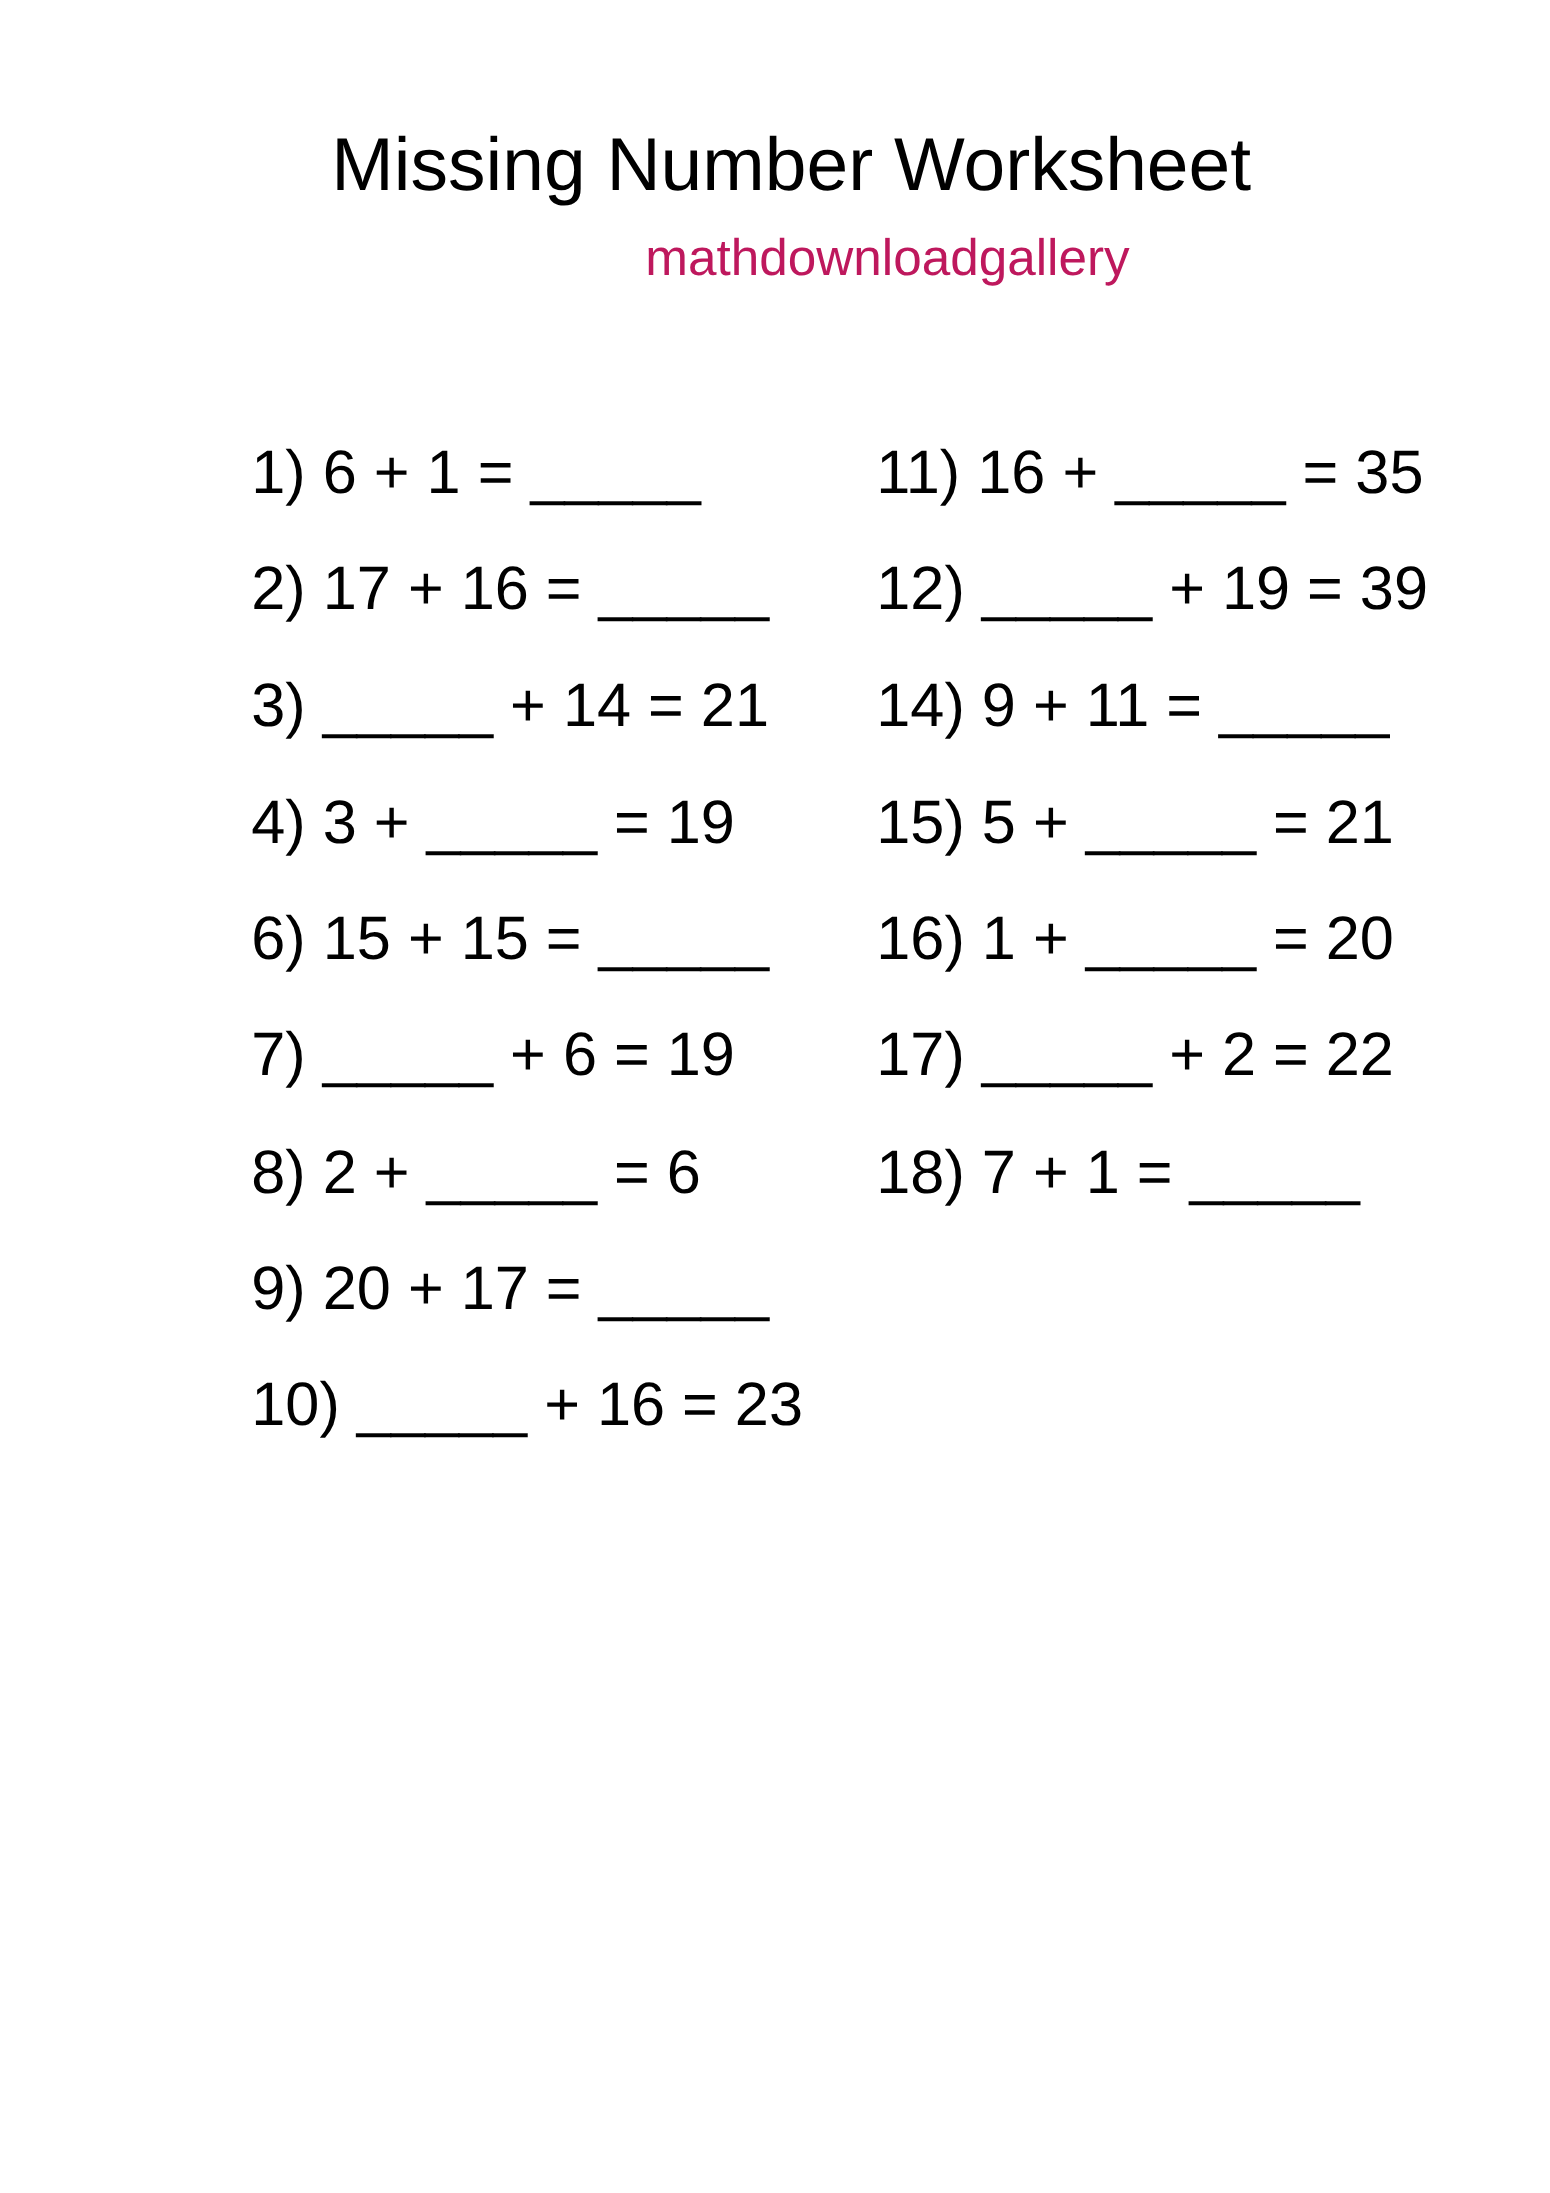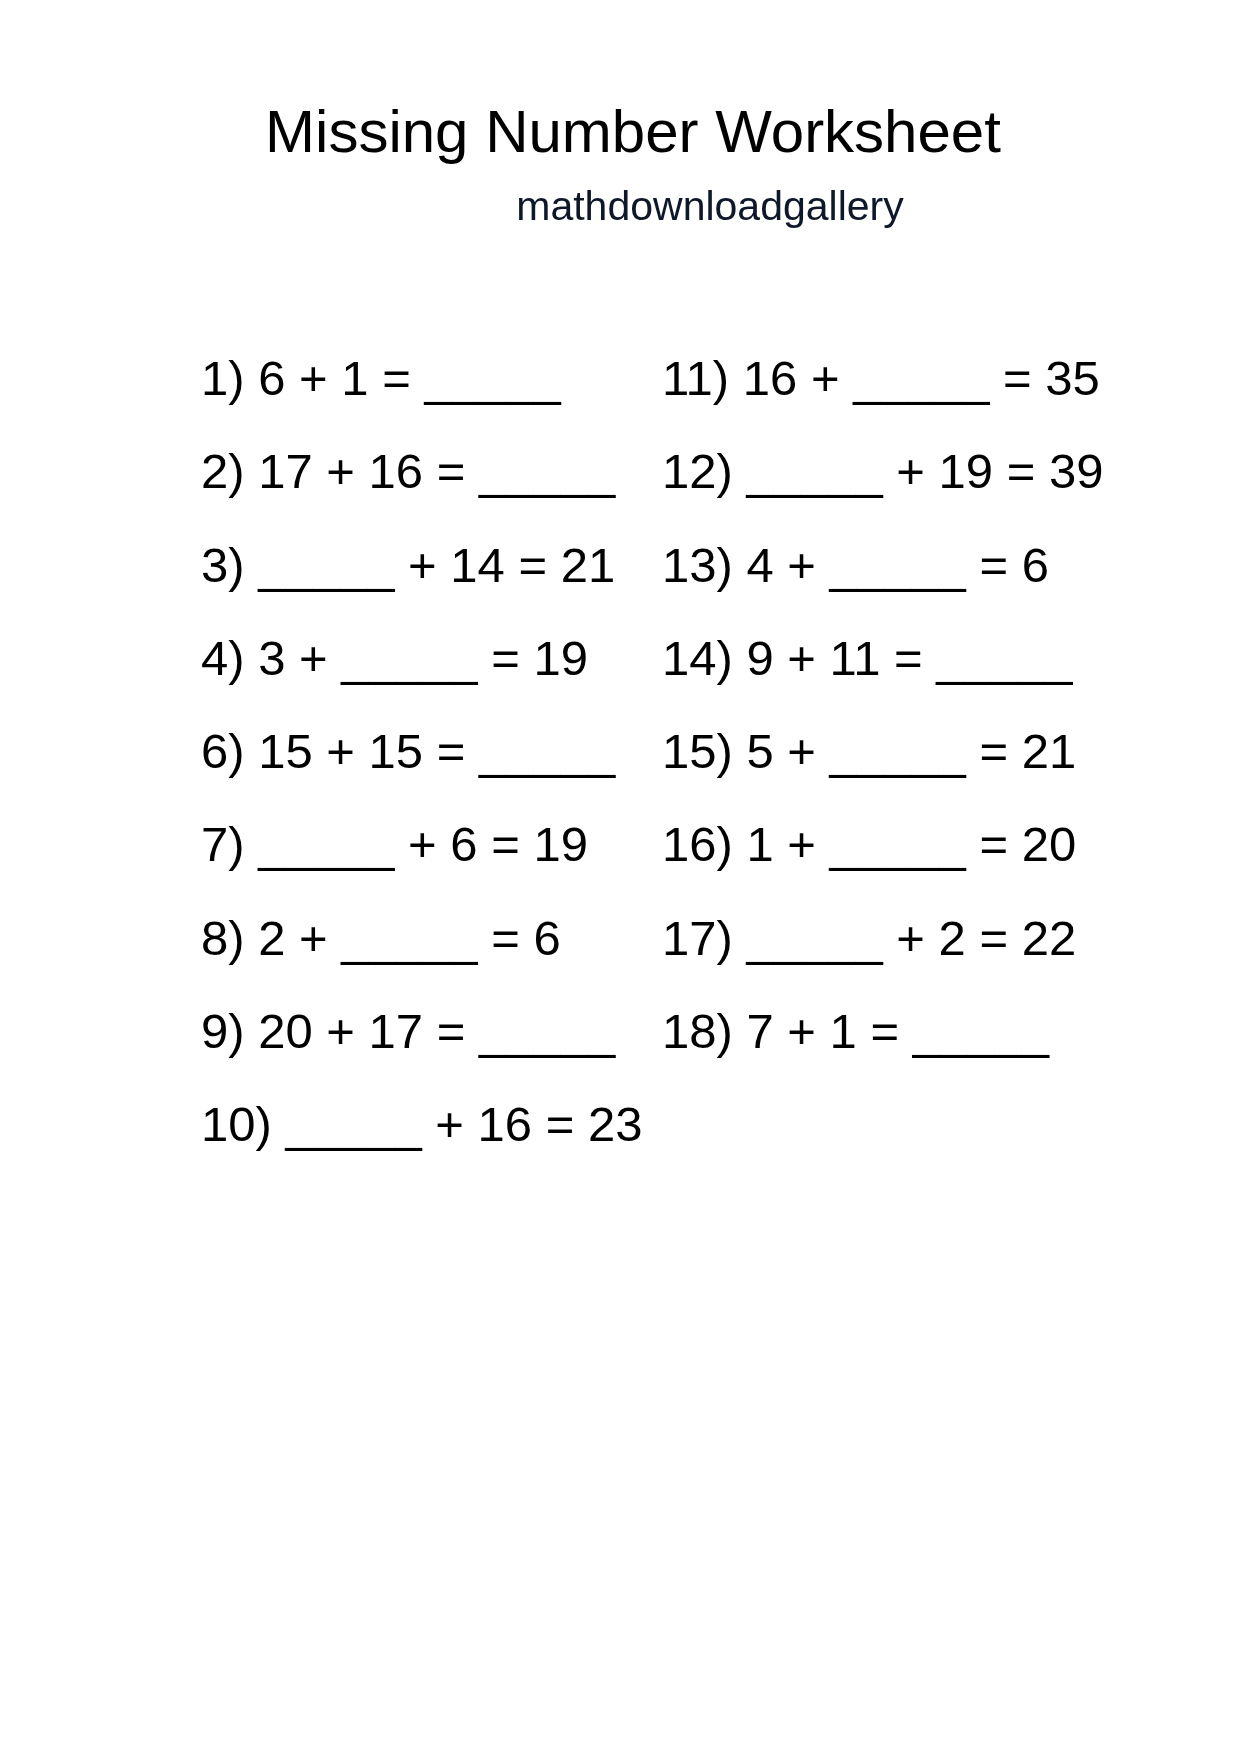--- a/index.html
+++ b/index.html
@@ -3,24 +3,24 @@
   <meta charset="utf-8">
   <style>
     html, body { margin: 0; padding: 0; background: #ffffff; }
     body { width: 1240px; height: 1754px; position: relative; overflow: hidden;
            font-family: "Liberation Sans", sans-serif; color: #000; }
     .title { position: absolute; left: 0; top: 96px; width: 1171px; text-align: center;
              padding-left: 95px; box-sizing: border-box;
              font-size: 60px; line-height: 72px; white-space: nowrap; }
     .subtitle { position: absolute; left: 0; top: 182px; width: 1240px; text-align: center;
                 padding-left: 180px; box-sizing: border-box;
-                font-size: 41px; line-height: 48px; color: #0f172a; white-space: nowrap; }
+                font-size: 41px; line-height: 48px; color: #be185d; white-space: nowrap; }
     .col { position: absolute; top: 355px; }
     .col.left { left: 201px; }
-    .col.right { left: 662px; }
+    .col.right { left: 701px; }
     .problem { height: 93.3px; font-size: 49px; line-height: 46px; white-space: nowrap; }
     .problem span { white-space: pre; }
   </style>
 </head>
 <body>
 
 <div class="title">Missing Number Worksheet</div>
 <div class="subtitle">mathdownloadgallery</div>
 
 <div class="col left">
@@ -31,19 +31,18 @@
   <div class="problem"><span>6)</span> <span>15 + 15 = _____</span></div>
   <div class="problem"><span>7)</span> <span>_____ + 6 = 19</span></div>
   <div class="problem"><span>8)</span> <span>2 + _____ = 6</span></div>
   <div class="problem"><span>9)</span> <span>20 + 17 = _____</span></div>
   <div class="problem"><span>10)</span> <span>_____ + 16 = 23</span></div>
 </div>
 
 <div class="col right">
   <div class="problem"><span>11)</span> <span>16 + _____ = 35</span></div>
   <div class="problem"><span>12)</span> <span>_____ + 19 = 39</span></div>
-  <div class="problem"><span>13)</span> <span>4 + _____ = 6</span></div>
   <div class="problem"><span>14)</span> <span>9 + 11 = _____</span></div>
   <div class="problem"><span>15)</span> <span>5 + _____ = 21</span></div>
   <div class="problem"><span>16)</span> <span>1 + _____ = 20</span></div>
   <div class="problem"><span>17)</span> <span>_____ + 2 = 22</span></div>
   <div class="problem"><span>18)</span> <span>7 + 1 = _____</span></div>
 </div>
 
 </body></html>

